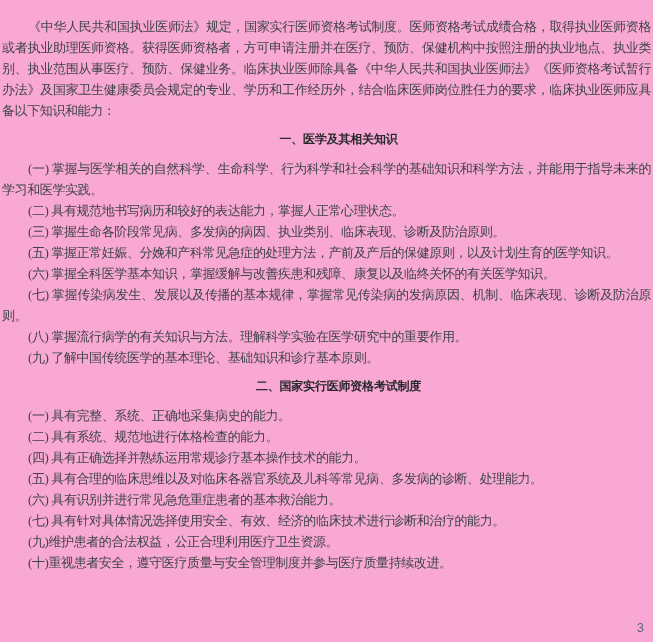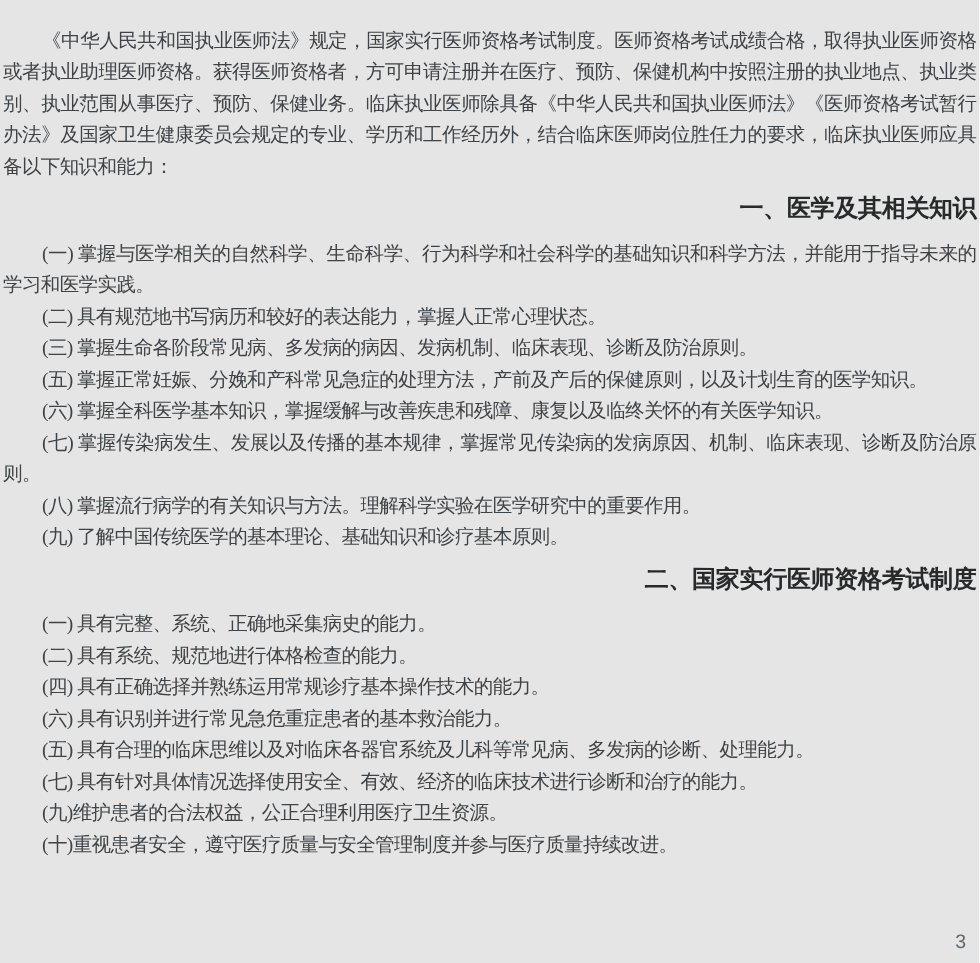--- a/index.html
+++ b/index.html
@@ -5,43 +5,43 @@
   html, body {
     margin: 0;
     padding: 0;
     background: #ffffff;
   }
   .page {
     position: relative;
     width: 653px;
     height: 642px;
     box-sizing: border-box;
-    background: #e5e5e5;
+    background: #f9a8d4;
     overflow: hidden;
     padding: 16px 2px 0 2px;
     font-family: "Liberation Serif", serif;
     font-size: 13px;
     line-height: 21px;
     letter-spacing: -0.4px;
     color: #3e4347;
     text-align: justify;
   }
   .intro {
     margin: 0;
     text-indent: 2em;
   }
   .section-heading {
     font-family: "Liberation Sans", sans-serif;
     font-weight: bold;
-    font-size: 16px;
+    font-size: 12px;
     line-height: 21px;
     color: #27292c;
     margin: 8px 0 8px 0;
     text-indent: 2em;
-    text-align: right;
+    text-align: center;
     letter-spacing: -0.2px;
   }
   .item {
     margin: 0;
     text-indent: 2em;
   }
   .page-number {
     position: absolute;
     right: 9px;
     bottom: 7px;
@@ -57,37 +57,37 @@
 
 <article class="page">
   <p class="intro">《中华人民共和国执业医师法》规定，国家实行医师资格考试制度。医师资格考试成绩合格，取得执业医师资格或者执业助理医师资格。获得医师资格者，方可申请注册并在医疗、预防、保健机构中按照注册的执业地点、执业类别、执业范围从事医疗、预防、保健业务。临床执业医师除具备《中华人民共和国执业医师法》《医师资格考试暂行办法》及国家卫生健康委员会规定的专业、学历和工作经历外，结合临床医师岗位胜任力的要求，临床执业医师应具备以下知识和能力：</p>
 
   <div id="sections">
   <section>
     <h2 class="section-heading">一、医学及其相关知识</h2>
     <div>
           <p class="item">(一) 掌握与医学相关的自然科学、生命科学、行为科学和社会科学的基础知识和科学方法，并能用于指导未来的学习和医学实践。</p>
           <p class="item">(二) 具有规范地书写病历和较好的表达能力，掌握人正常心理状态。</p>
-          <p class="item">(三) 掌握生命各阶段常见病、多发病的病因、发病机制、临床表现、诊断及防治原则。</p>
+          <p class="item">(三) 掌握生命各阶段常见病、多发病的病因、执业类别、临床表现、诊断及防治原则。</p>
           <p class="item">(五) 掌握正常妊娠、分娩和产科常见急症的处理方法，产前及产后的保健原则，以及计划生育的医学知识。</p>
           <p class="item">(六) 掌握全科医学基本知识，掌握缓解与改善疾患和残障、康复以及临终关怀的有关医学知识。</p>
           <p class="item">(七) 掌握传染病发生、发展以及传播的基本规律，掌握常见传染病的发病原因、机制、临床表现、诊断及防治原则。</p>
           <p class="item">(八) 掌握流行病学的有关知识与方法。理解科学实验在医学研究中的重要作用。</p>
           <p class="item">(九) 了解中国传统医学的基本理论、基础知识和诊疗基本原则。</p>
         </div>
   </section>
 
   <section>
     <h2 class="section-heading">二、国家实行医师资格考试制度</h2>
     <div>
           <p class="item">(一) 具有完整、系统、正确地采集病史的能力。</p>
           <p class="item">(二) 具有系统、规范地进行体格检查的能力。</p>
           <p class="item">(四) 具有正确选择并熟练运用常规诊疗基本操作技术的能力。</p>
+          <p class="item">(五) 具有合理的临床思维以及对临床各器官系统及儿科等常见病、多发病的诊断、处理能力。</p>
           <p class="item">(六) 具有识别并进行常见急危重症患者的基本救治能力。</p>
-          <p class="item">(五) 具有合理的临床思维以及对临床各器官系统及儿科等常见病、多发病的诊断、处理能力。</p>
           <p class="item">(七) 具有针对具体情况选择使用安全、有效、经济的临床技术进行诊断和治疗的能力。</p>
           <p class="item">(九)维护患者的合法权益，公正合理利用医疗卫生资源。</p>
           <p class="item">(十)重视患者安全，遵守医疗质量与安全管理制度并参与医疗质量持续改进。</p>
         </div>
   </section>
 </div>
 
   <div class="page-number">3</div>
 </article>
 

